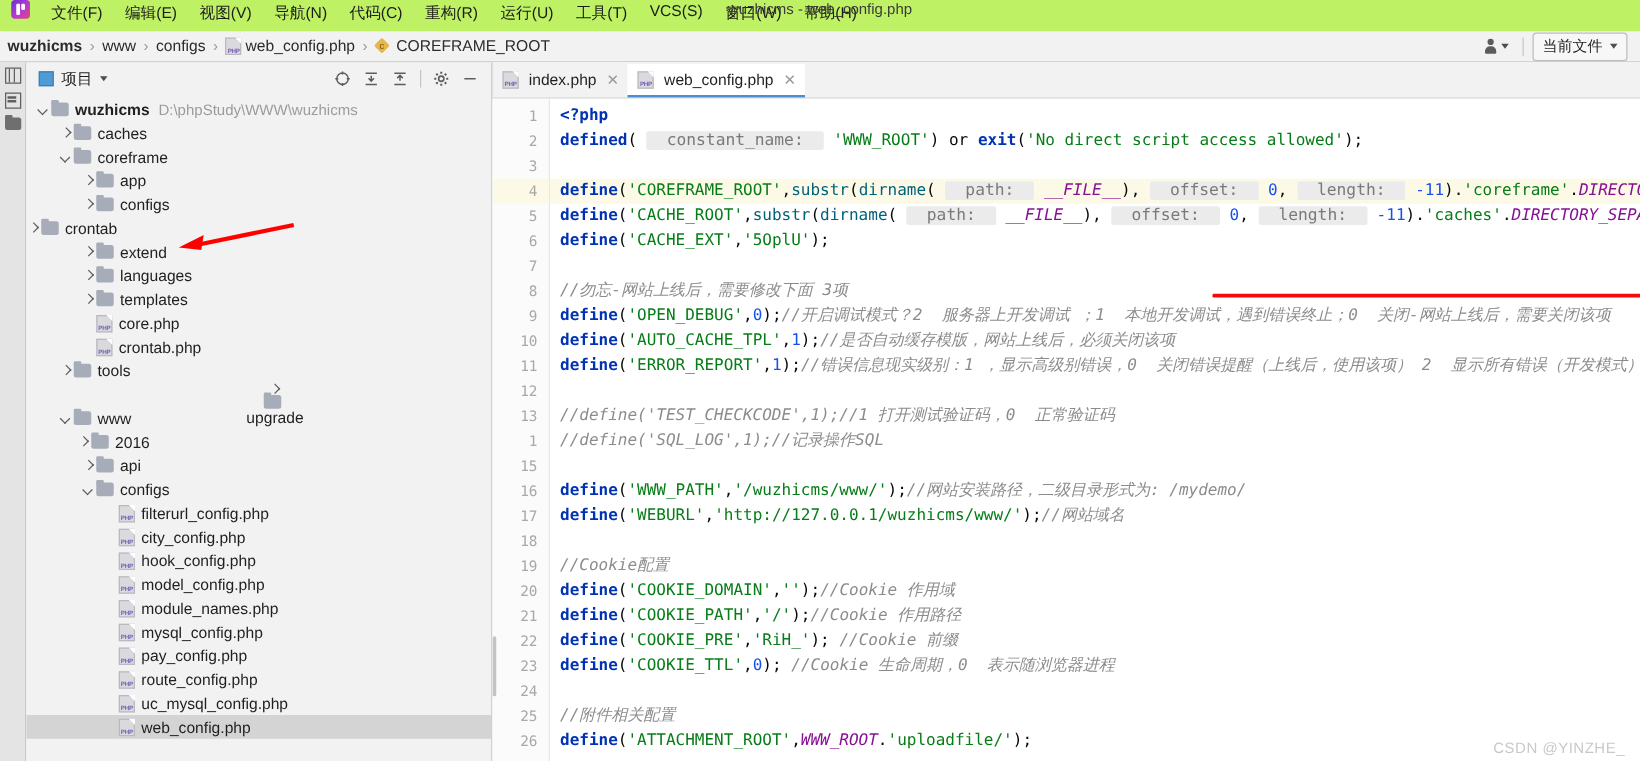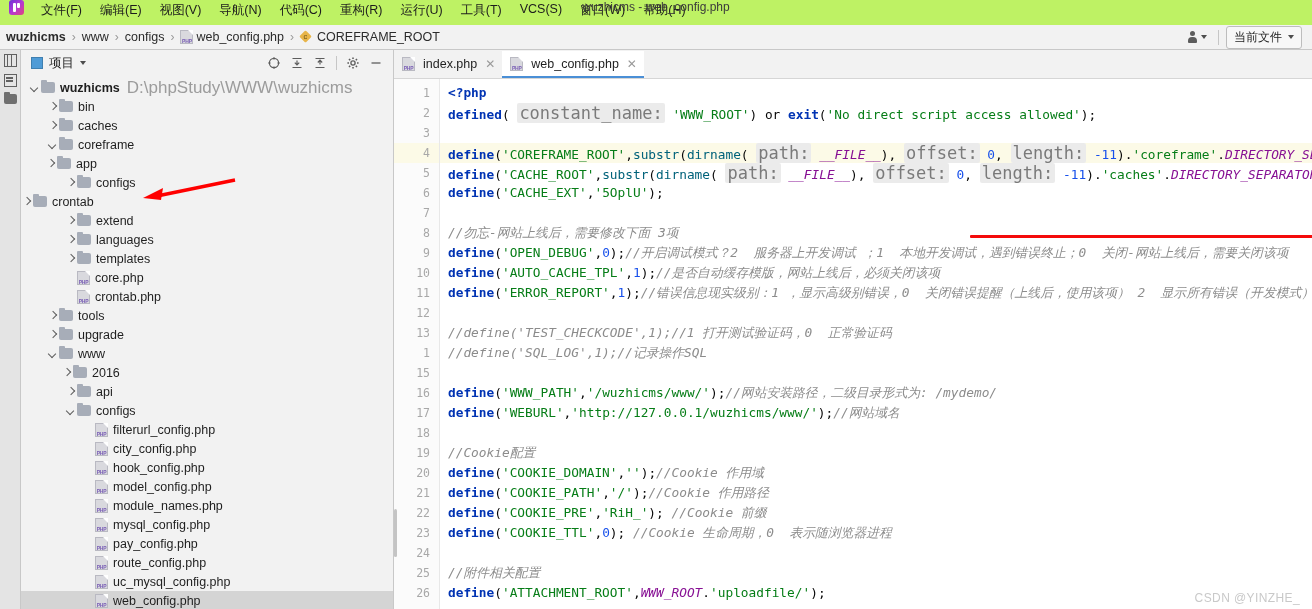--- a/index.html
+++ b/index.html
@@ -76,21 +76,21 @@
   .row.selected{background:#d4d4d4;}
   .arrow{width:10px;height:10px;margin-right:2px;position:relative;flex:none;}
   .arrow.right::after{content:"";position:absolute;left:2.5px;top:1.5px;width:5px;height:5px;
      border-right:1.4px solid #5d5d5d;border-bottom:1.4px solid #5d5d5d;transform:rotate(-45deg);}
   .arrow.down::after{content:"";position:absolute;left:1.5px;top:2px;width:5px;height:5px;
      border-right:1.4px solid #5d5d5d;border-bottom:1.4px solid #5d5d5d;transform:rotate(45deg);}
   .folder{width:14px;height:11px;background:#a7adb8;border-radius:1px 2px 2px 2px;position:relative;margin-right:5px;flex:none;}
   .folder::before{content:"";position:absolute;left:0;top:-2.5px;width:6px;height:3px;background:#a7adb8;border-radius:1px 1px 0 0;}
   .node-label{color:#1f1f1f;}
   .node-label.bold{font-weight:bold;}
-  .node-path{color:#9c9c9c;margin-left:7px;font-size:17px;}
+  .node-path{color:#9c9c9c;margin-left:7px;font-size:12px;}
   .filerow .php-ico{margin-right:5px;}
 
   
   .red-arrow{position:absolute;left:120px;top:126px;width:98px;height:32px;pointer-events:none;}
 
   
   .editor{flex:1;display:flex;flex-direction:column;min-width:0;background:#ffffff;}
   .tabbar{height:28px;background:#f2f2f2;display:flex;align-items:flex-end;flex:none;border-bottom:1px solid #d6d6d6;}
   .tab{height:27px;display:flex;align-items:center;gap:5px;padding:0 7px 0 8px;font-size:12.5px;color:#1f1f1f;cursor:default;
     border-bottom:2px solid transparent;box-sizing:border-box;justify-content:space-between;}
@@ -104,21 +104,21 @@
   .codearea{flex:1;padding-top:4px;position:relative;overflow:hidden;
      font-family:"DejaVu Sans Mono","Liberation Mono",monospace;font-size:12.8px;}
   .cl{height:20px;line-height:20px;white-space:pre;padding-left:8px;}
   .cl.hl{background:#fcfae7;}
   .k-def{color:#0033b3;font-weight:bold;}
   .k-fn{color:#00627a;}
   .str{color:#067d17;}
   .num{color:#1750eb;}
   .const{color:#871094;font-style:italic;}
   .cmt{color:#8c8c8c;font-style:italic;}
-  .hint{background:#ebebeb;color:#7a7a7a;font-size:17px;border-radius:2px;padding:0 2px;font-style:normal;}
+  .hint{background:#ebebeb;color:#7a7a7a;font-size:13px;border-radius:2px;padding:0 16px;font-style:normal;}
   .plain{color:#080808;}
   .redline{position:absolute;left:576px;top:156px;width:531px;height:3px;background:#f40b0b;border-radius:1px;}
   .watermark{position:absolute;right:12px;bottom:4px;color:#c9c9c9;font-size:12px;letter-spacing:.4px;}
   .scrollthumb{position:absolute;left:0;top:430px;width:3px;height:48px;background:#c4c4c4;border-radius:2px;}
 </style>
 </head>
 <body>
 
 <div class="app">
 
@@ -235,33 +235,28 @@
       <div class="tree" id="tree">
           <div class="row" style="padding-left: 8px;">
             <span class="arrow down"></span>
             <span class="folder"></span>
             <span class="node-label bold">wuzhicms</span>
             <span class="node-path">D:\phpStudy\WWW\wuzhicms</span>
           </div>
           <div class="row" style="padding-left: 26px;">
             <span class="arrow right"></span>
             <span class="folder"></span>
-            <span class="node-label">bin</span>
-          </div>
-          <div class="row" style="padding-left: 26px;">
-            <span class="arrow right"></span>
-            <span class="folder"></span>
             <span class="node-label">caches</span>
           </div>
           <div class="row" style="padding-left: 26px;">
             <span class="arrow down"></span>
             <span class="folder"></span>
             <span class="node-label">coreframe</span>
           </div>
-          <div class="row" style="padding-left: 24px;">
+          <div class="row" style="padding-left: 44px;">
             <span class="arrow right"></span>
             <span class="folder"></span>
             <span class="node-label">app</span>
           </div>
           <div class="row" style="padding-left: 44px;">
             <span class="arrow right"></span>
             <span class="folder"></span>
             <span class="node-label">configs</span>
           </div>
           <div class="row" style="">
@@ -300,21 +295,21 @@
               <span class="fold"></span>
               <span class="lbl">PHP</span>
             </span>
             <span class="node-label">crontab.php</span>
           </div>
           <div class="row" style="padding-left: 26px;">
             <span class="arrow right"></span>
             <span class="folder"></span>
             <span class="node-label">tools</span>
           </div>
-          <div class="row" style="padding-left: 26px;">
+          <div class="row" style="padding-left: 26px; flex-direction: column;">
             <span class="arrow right"></span>
             <span class="folder"></span>
             <span class="node-label">upgrade</span>
           </div>
           <div class="row" style="padding-left: 26px;">
             <span class="arrow down"></span>
             <span class="folder"></span>
             <span class="node-label">www</span>
           </div>
           <div class="row" style="padding-left: 40px;">

